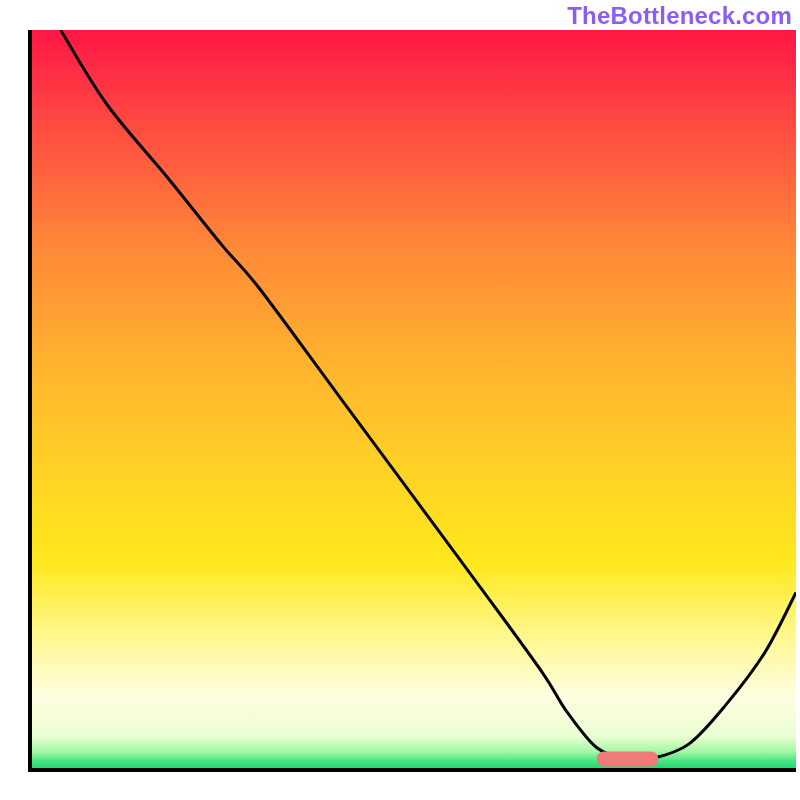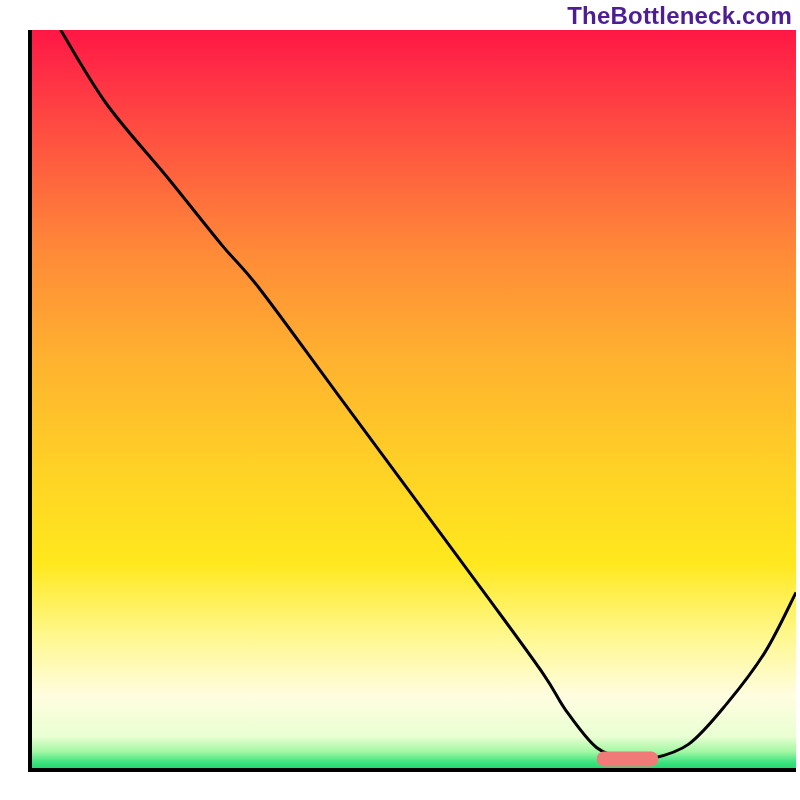--- a/index.html
+++ b/index.html
@@ -16,21 +16,21 @@
     width: 800px;
     height: 800px;
   }
   .watermark {
     position: absolute;
     top: 2px;
     right: 8px;
     font-size: 24px;
     font-weight: 600;
     letter-spacing: 0.2px;
-    color: #4c1d95;
+    color: #8b5cf6;
     z-index: 10;
   }
   svg {
     display: block;
     position: absolute;
     left: 0;
     top: 0;
   }
 </style>
 </head>

